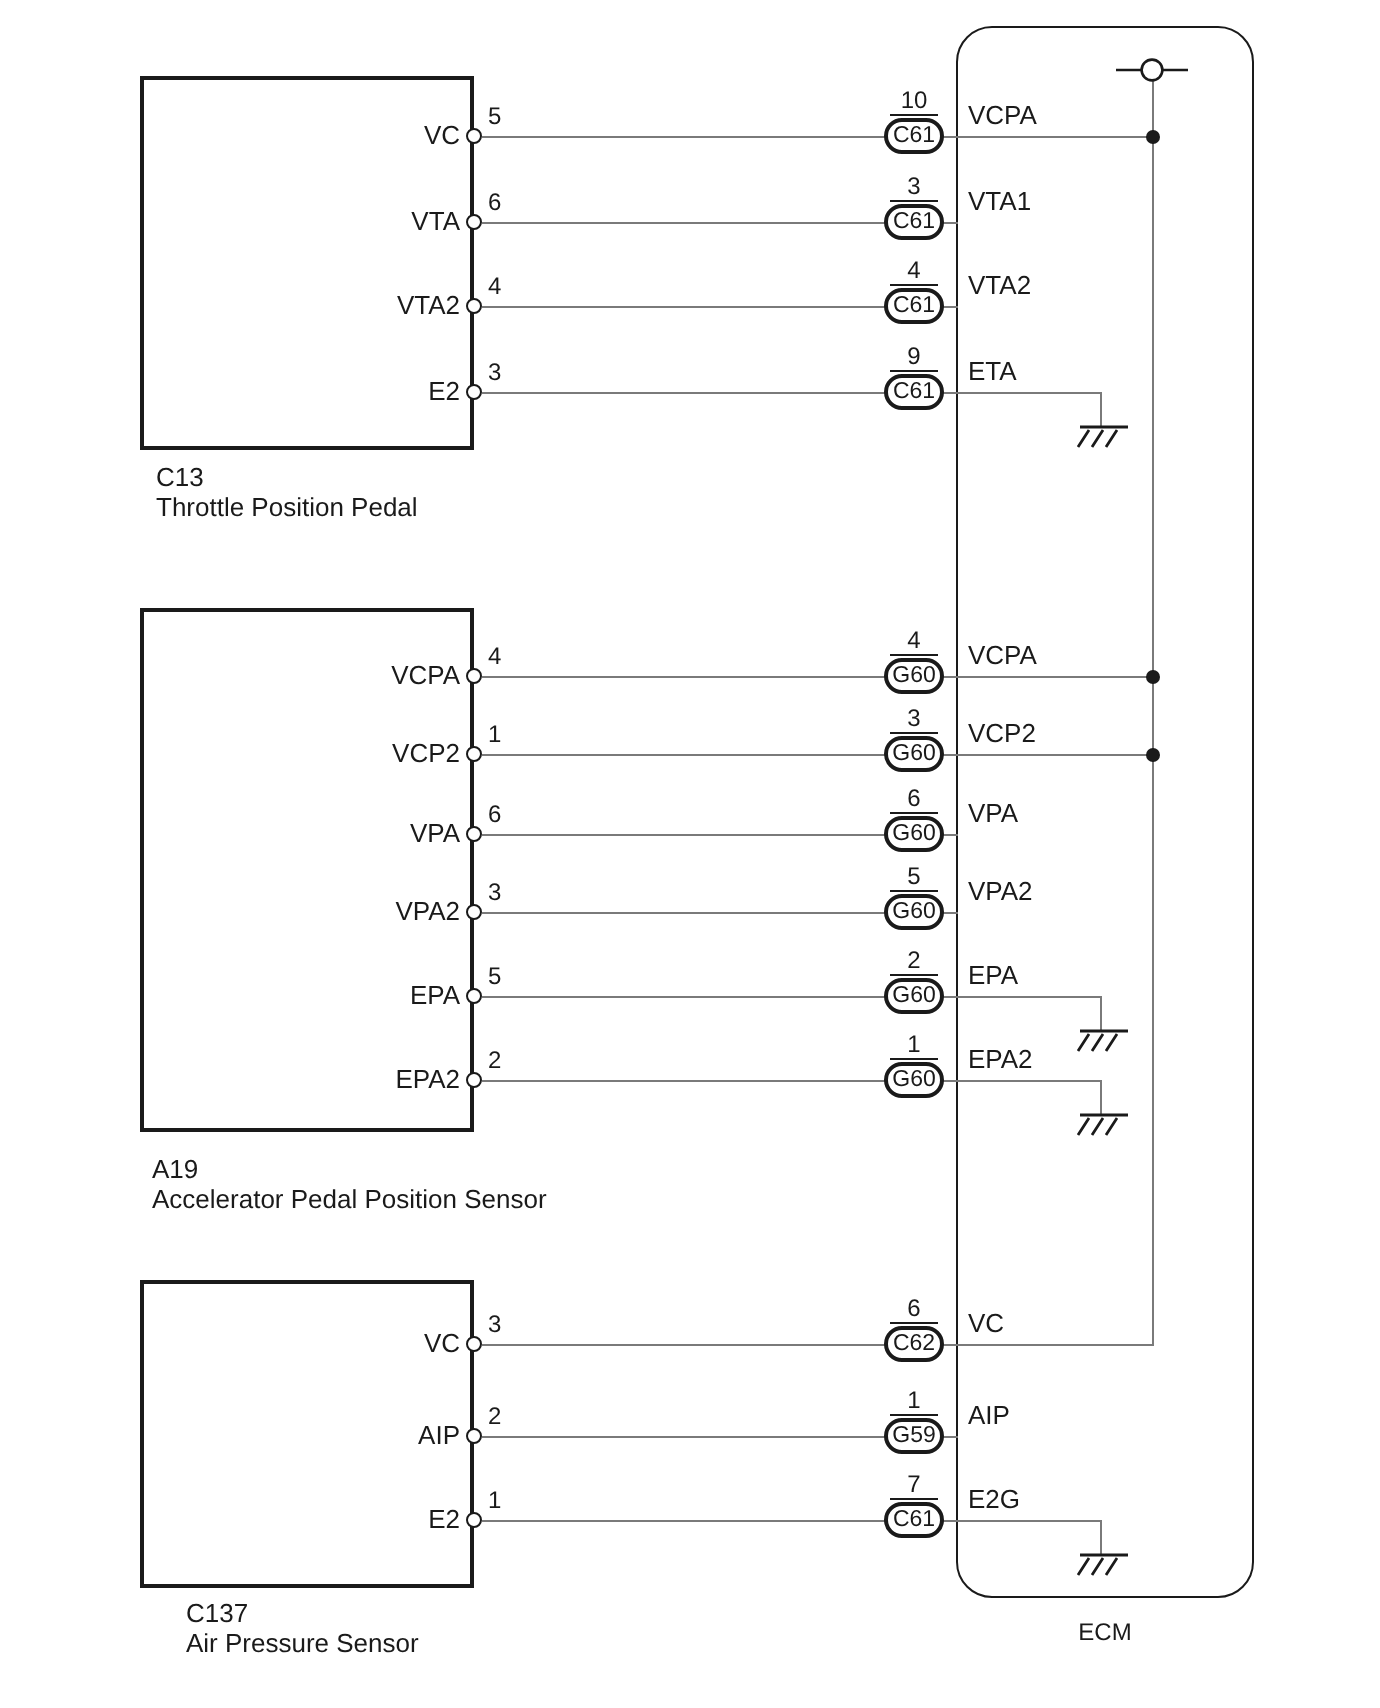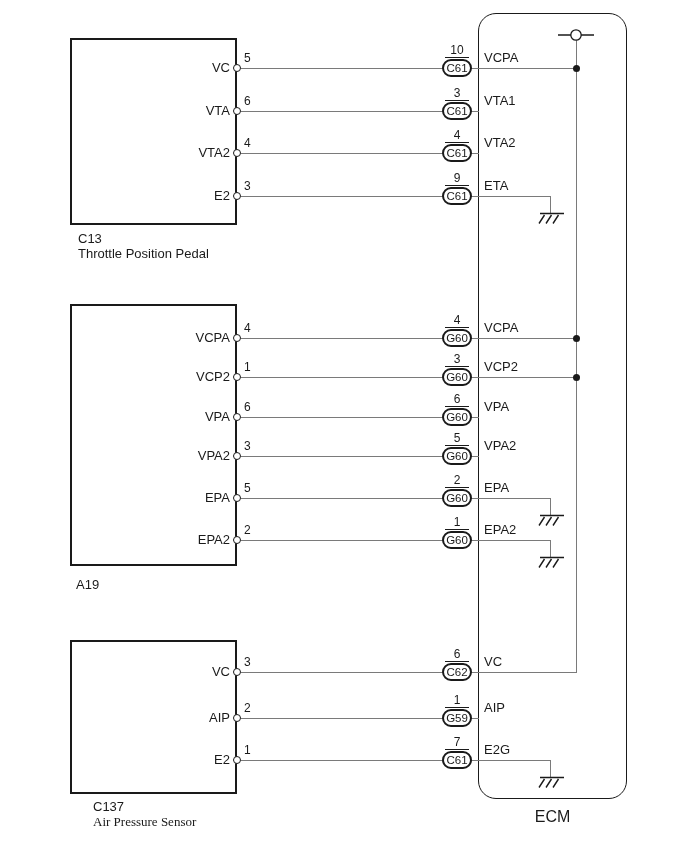--- a/index.html
+++ b/index.html
@@ -12,21 +12,21 @@
         font-size:11.5px;line-height:14px;letter-spacing:0;}
   .dot{background:var(--ink,#1a1a1a);border-radius:50%;}
   .pincircle{border:1.4px solid var(--ink,#1a1a1a);border-radius:50%;background:#fff;}
   .pinlbl{height:18px;line-height:18px;font-size:13px;text-align:right;white-space:nowrap;}
   .termno{font-size:12px;line-height:14px;}
   .connno{height:16px;line-height:16px;font-size:12px;text-align:center;
           border-bottom:1px solid var(--ink,#1a1a1a);}
   .siglbl{height:15px;line-height:15px;font-size:13px;white-space:nowrap;}
   .lbl{font-size:13px;line-height:15px;white-space:nowrap;}
   .ecm-box{border:1.6px solid var(--ink,#1a1a1a);border-radius:18px;background:transparent;}
-  .ecm-label{text-align:center;font-size:16px;line-height:15px;}
+  .ecm-label{text-align:center;font-size:12px;line-height:15px;}
   .icon svg{display:block;}
 </style>
 </head>
 <body>
 
 <div id="diagram">
   <div class="abs ecm-box" style="left: 478px; top: 13px; width: 149px; height: 786px;"></div>
   <div class="abs ecm-label" style="left: 478px; top: 809px; width: 149px;">ECM</div>
 <div class="abs wire" style="left: 241px; top: 68px; width: 336px; height: 1px;"></div>
     <div class="abs wire" style="left: 241px; top: 111px; width: 238px; height: 1px;"></div>
@@ -97,20 +97,21 @@
     <div class="abs oval" style="left: 442px; top: 144px; width: 30px; height: 18px;">C61</div>
     <div class="abs siglbl" style="left: 484px; top: 135px;">VTA2</div>
     <div class="abs pinlbl" style="left: 152px; top: 187px; width: 78px;">E2</div>
     <div class="abs termno" style="left: 244px; top: 179px;">3</div>
     <div class="abs pincircle" style="left: 233px; top: 192px; width: 8px; height: 8px;"></div>
     <div class="abs connno" style="left: 445px; top: 170px; width: 24px;">9</div>
     <div class="abs oval" style="left: 442px; top: 187px; width: 30px; height: 18px;">C61</div>
     <div class="abs siglbl" style="left: 484px; top: 178px;">ETA</div>
     <div class="abs sbox" style="left: 70px; top: 304px; width: 167px; height: 262px;"></div>
     <div class="abs lbl" style="left: 76px; top: 577px;">A19</div>
+    <div class="abs lbl" style="left: 76px; top: 592px;">Accelerator Pedal Position Sensor</div>
     <div class="abs pinlbl" style="left: 152px; top: 329px; width: 78px;">VCPA</div>
     <div class="abs termno" style="left: 244px; top: 321px;">4</div>
     <div class="abs pincircle" style="left: 233px; top: 334px; width: 8px; height: 8px;"></div>
     <div class="abs connno" style="left: 445px; top: 312px; width: 24px;">4</div>
     <div class="abs oval" style="left: 442px; top: 329px; width: 30px; height: 18px;">G60</div>
     <div class="abs siglbl" style="left: 484px; top: 320px;">VCPA</div>
     <div class="abs pinlbl" style="left: 152px; top: 368px; width: 78px;">VCP2</div>
     <div class="abs termno" style="left: 244px; top: 360px;">1</div>
     <div class="abs pincircle" style="left: 233px; top: 373px; width: 8px; height: 8px;"></div>
     <div class="abs connno" style="left: 445px; top: 351px; width: 24px;">3</div>
@@ -135,21 +136,21 @@
     <div class="abs oval" style="left: 442px; top: 489px; width: 30px; height: 18px;">G60</div>
     <div class="abs siglbl" style="left: 484px; top: 480px;">EPA</div>
     <div class="abs pinlbl" style="left: 152px; top: 531px; width: 78px;">EPA2</div>
     <div class="abs termno" style="left: 244px; top: 523px;">2</div>
     <div class="abs pincircle" style="left: 233px; top: 536px; width: 8px; height: 8px;"></div>
     <div class="abs connno" style="left: 445px; top: 514px; width: 24px;">1</div>
     <div class="abs oval" style="left: 442px; top: 531px; width: 30px; height: 18px;">G60</div>
     <div class="abs siglbl" style="left: 484px; top: 522px;">EPA2</div>
     <div class="abs sbox" style="left: 70px; top: 640px; width: 167px; height: 154px;"></div>
     <div class="abs lbl" style="left: 93px; top: 799px;">C137</div>
-    <div class="abs lbl" style="left: 93px; top: 814px; font-family: Liberation Serif, serif;">Air Pressure Sensor</div>
+    <div class="abs lbl" style="left: 93px; top: 814px;">Air Pressure Sensor</div>
     <div class="abs pinlbl" style="left: 152px; top: 663px; width: 78px;">VC</div>
     <div class="abs termno" style="left: 244px; top: 655px;">3</div>
     <div class="abs pincircle" style="left: 233px; top: 668px; width: 8px; height: 8px;"></div>
     <div class="abs connno" style="left: 445px; top: 646px; width: 24px;">6</div>
     <div class="abs oval" style="left: 442px; top: 663px; width: 30px; height: 18px;">C62</div>
     <div class="abs siglbl" style="left: 484px; top: 654px;">VC</div>
     <div class="abs pinlbl" style="left: 152px; top: 709px; width: 78px;">AIP</div>
     <div class="abs termno" style="left: 244px; top: 701px;">2</div>
     <div class="abs pincircle" style="left: 233px; top: 714px; width: 8px; height: 8px;"></div>
     <div class="abs connno" style="left: 445px; top: 692px; width: 24px;">1</div>

